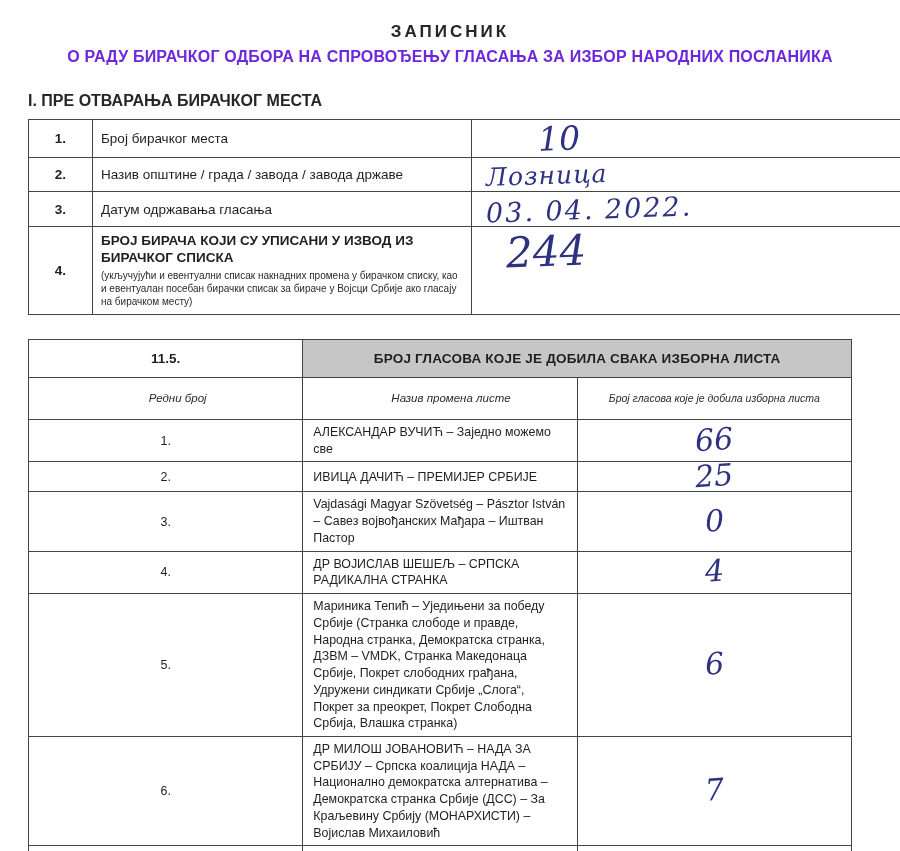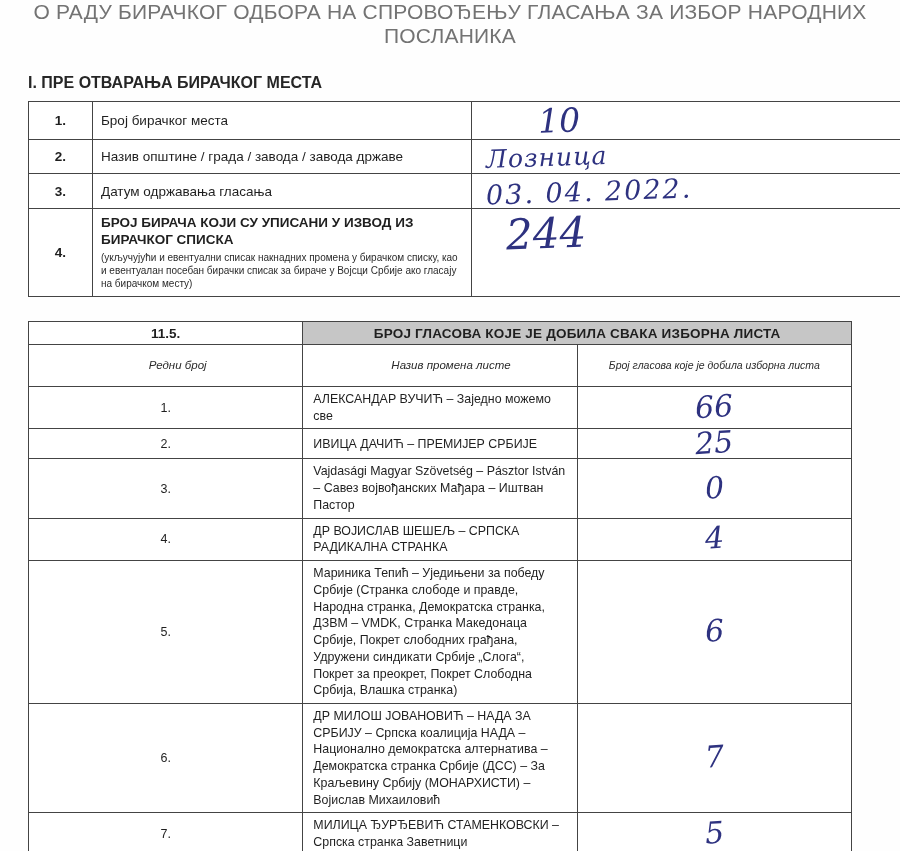--- a/index.html
+++ b/index.html
@@ -15,24 +15,24 @@
     margin:22px 0 6px 0;
     text-align:center;
     font-size:17px;
     font-weight:bold;
     letter-spacing:3px;
     color:#262626;
   }
   .doc-subtitle{
     margin:0 10px 26px 10px;
     text-align:center;
-    font-size:21px;
-    font-weight:normal;
+    font-size:16px;
+    font-weight:bold;
     letter-spacing:.2px;
-    color:#737373;
+    color:#6d28d9;
   }
   .section-heading{
     margin:0 16px 9px 28px;
     font-size:16px;
     font-weight:bold;
     color:#262626;
   }
   table{border-collapse:collapse;table-layout:fixed;margin-left:28px;background:#fff;}
   td{border:1.6px solid #444;padding:3px 8px;vertical-align:middle;}
   
@@ -60,21 +60,21 @@
   .hw-city{font-size:25px;margin:4px 0 0 6px;letter-spacing:1px;}
   .hw-date{font-size:27px;margin:4px 0 0 6px;letter-spacing:2px;}
   .hw-count{font-size:42px;margin:4px 0 0 26px;}
   
   .t2{width:824px;margin-top:24px;}
   .t2 .c-num{width:52px;text-align:center;font-size:12.5px;}
   .t2 .c-name{width:620px;font-size:12.4px;line-height:1.35;padding:4px 10px;}
   .t2 .c-votes{width:152px;text-align:center;overflow:visible;padding:0;}
   .t2 .sec-num{font-weight:bold;font-size:13.5px;text-align:center;background:#fff;}
   .t2 .sec-title{background:#c6c6c6;font-weight:bold;font-size:13.5px;text-align:center;letter-spacing:.2px;}
-  .t2 tr.head{height:23px;}
+  .t2 tr.head{height:38px;}
   .t2 tr.colhead{height:42px;}
   .t2 .colhead td{font-style:italic;font-size:11.5px;text-align:center;line-height:1.25;color:#2b2b2b;padding-left:32px;}
   .t2 .colhead .c-votes{font-size:10.5px;padding:2px 8px;}
   .vote{
     font-family:"DejaVu Serif", serif;
     font-style:italic;
     color:#2e3280;
     font-size:30px;
     line-height:.5;
     display:inline-block;
@@ -83,20 +83,21 @@
   }
   .t2 tr.dr1{height:32px;} .t2 tr.dr2{height:30px;} .t2 tr.dr3{height:31px;}
   .t2 tr.dr4{height:32px;} .t2 tr.dr5{height:72px;} .t2 tr.dr6{height:60px;}
   .t2 tr.dr7{height:27px;}
 </style>
 </head>
 <body>
 
 <div class="page">
 
+  <div class="doc-title">ЗАПИСНИК</div>
   <div class="doc-subtitle">О РАДУ БИРАЧКОГ ОДБОРА НА СПРОВОЂЕЊУ ГЛАСАЊА ЗА ИЗБОР НАРОДНИХ ПОСЛАНИКА</div>
 
   <div class="section-heading">I. ПРЕ ОТВАРАЊА БИРАЧКОГ МЕСТА</div>
 
   <table class="t1">
     <tbody>
         <tr class="r1">
       <td class="c-num">1.</td>
       <td class="c-label">Број бирачког места</td>
       <td class="c-value"><span class="hw hw-place10">10</span></td>

